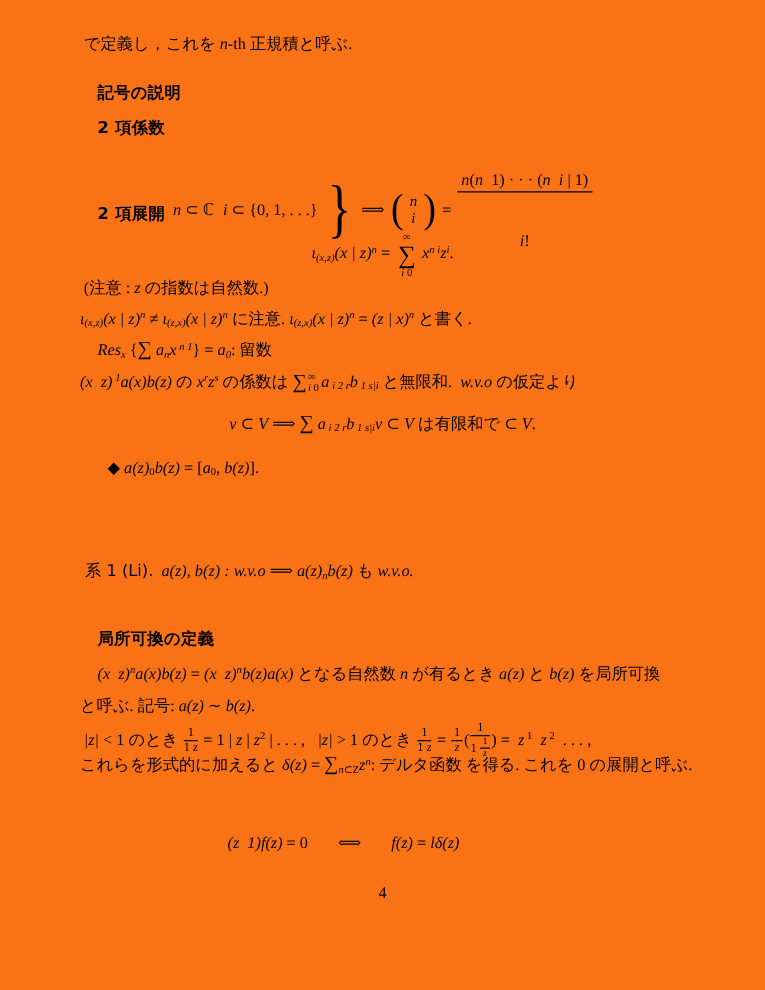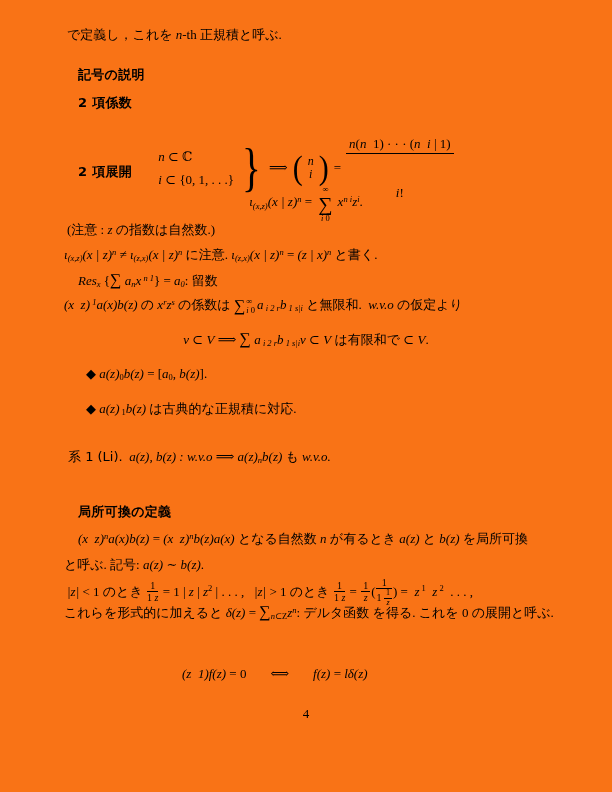--- a/index.html
+++ b/index.html
@@ -25,21 +25,21 @@
   .fden{display:block;}
   .frac .frac{font-size:8px;vertical-align:-0.45em;margin:0;}
   .bsum{display:inline-flex;flex-direction:column;align-items:center;vertical-align:middle;line-height:1;margin:0 3px;}
   .slim{font-size:8.5px;line-height:1;}
   .ssig{font-size:20px;line-height:1;}
   .tsum{display:inline-flex;align-items:center;vertical-align:middle;}
   .tcol{display:inline-flex;flex-direction:column;line-height:1;margin-left:1px;}
   .tlim{font-size:8.5px;line-height:1.1;}
   
   .brow{display:flex;justify-content:center;align-items:center;gap:5px;}
-  .conds{display:flex;flex-direction:column;gap:7px;white-space:pre;}
+  .conds{display:flex;flex-direction:row;gap:7px;white-space:pre;font-family:Liberation Serif, serif;}
   .brace{font-size:52px;font-weight:300;line-height:1;display:inline-block;transform:scaleX(.75);}
   .bparen{font-size:30px;font-weight:300;line-height:1;display:inline-block;transform:scaleY(1.1);}
   .bcol{display:inline-flex;flex-direction:column;align-items:center;line-height:1.15;font-size:12px;font-style:italic;}
   .dfrac{display:inline-block;text-align:center;line-height:1.2;vertical-align:middle;font-size:13px;}
   .dfrac .fnum{padding:0 3px 1px;}
 </style>
 </head>
 <body>
 
 <div class="page">
@@ -79,21 +79,20 @@
   <div class="line" style="top:247px;left:64px;"><span class="mi">ι</span><sub><span class="mi">(x,z)</span></sub><span class="mi">(x | z)</span><sup><span class="mi">n</span></sup><span class="up"> ≠ </span><span class="mi">ι</span><sub><span class="mi">(z,x)</span></sub><span class="mi">(x | z)</span><sup><span class="mi">n</span></sup><span class="up"> に注意. </span><span class="mi">ι</span><sub><span class="mi">(z,x)</span></sub><span class="mi">(x | z)</span><sup><span class="mi">n</span></sup><span class="up"> = </span><span class="mi">(z | x)</span><sup><span class="mi">n</span></sup><span class="up"> と書く.</span></div>
 
   <div class="line" style="top:272px;left:78px;"><span class="mi">Res</span><sub><span class="mi">x</span></sub><span class="up"> {</span><span class="sg">∑</span><span class="mi"> a</span><sub><span class="mi">n</span></sub><span class="mi">x</span><sup><span class="mi"> n 1</span></sup><span class="up">} = </span><span class="mi">a</span><sub><span class="mi">0</span></sub><span class="up">: 留数</span></div>
 
   <div class="line" style="top:297px;left:64px;"><span class="mi">(x  z)</span><sup><span class="mi"> 1</span></sup><span class="mi">a(x)b(z)</span><span class="up"> の </span><span class="mi">x</span><sup><span class="mi">r</span></sup><span class="mi">z</span><sup><span class="mi">s</span></sup><span class="up"> の係数は </span><span class="tsum"><span class="sg">∑</span><span class="tcol"><span class="tlim"><span class="up">∞</span></span><span class="tlim"><span class="mi">i</span><span class="up"> 0</span></span></span></span><span class="spx" style="width: 2px;"></span><span class="mi">a</span><sub><span class="mi"> i 2 r</span></sub><span class="mi">b</span><sub><span class="mi"> 1 s|i</span></sub><span class="up"> と無限和.  </span><span class="mi">w.v.o</span><span class="up"> の仮定より</span></div>
 
   <div class="line ctr" style="top:331px;"><span class="mi">v</span><span class="up"> ⊂ </span><span class="mi">V</span><span class="up"> ⟹ </span><span class="sg">∑</span><span class="mi"> a</span><sub><span class="mi"> i 2 r</span></sub><span class="mi">b</span><sub><span class="mi"> 1 s|i</span></sub><span class="mi">v</span><span class="up"> ⊂ </span><span class="mi">V</span><span class="up"> は有限和で ⊂ </span><span class="mi">V</span><span class="up">.</span></div>
 
   <div class="line" style="top:366px;left:86px;"><span class="up">◆ </span><span class="mi">a(z)</span><sub><span class="up">0</span></sub><span class="mi">b(z)</span><span class="up"> = [</span><span class="mi">a</span><sub><span class="up">0</span></sub><span class="up">, </span><span class="mi">b(z)</span><span class="up">].</span></div>
 
-  <div class="line" style="top:401px;left:86px;"><span class="up">◆ </span><span class="mi">a(z)</span><sub><span class="up"> 1</span></sub><span class="mi">b(z)</span><span class="up"> は古典的な正規積に対応.</span></div>
 
   <div class="line" style="top:449px;left:68px;"><span class="bd">系 1 (Li).</span><span class="up">  </span><span class="mi">a(z), b(z) : w.v.o</span><span class="up"> ⟹ </span><span class="mi">a(z)</span><sub><span class="mi">n</span></sub><span class="mi">b(z)</span><span class="up"> も </span><span class="mi">w.v.o.</span></div>
 
   <div class="line hd" style="top:504px;left:78px;">局所可換の定義</div>
 
   <div class="line" style="top:531px;left:78px;"><span class="mi">(x  z)</span><sup><span class="mi">n</span></sup><span class="mi">a(x)b(z)</span><span class="up"> = </span><span class="mi">(x  z)</span><sup><span class="mi">n</span></sup><span class="mi">b(z)a(x)</span><span class="up"> となる自然数 </span><span class="mi">n</span><span class="up"> が有るとき </span><span class="mi">a(z)</span><span class="up"> と </span><span class="mi">b(z)</span><span class="up"> を局所可換</span></div>
 
   <div class="line" style="top:557px;left:64px;"><span class="up">と呼ぶ. 記号: </span><span class="mi">a(z) ∼ b(z)</span><span class="up">.</span></div>
 
   <div class="line" style="top:577px;left:67px;"><span class="mi">|z|</span><span class="up"> &lt; 1 のとき </span><span class="frac"><span class="fnum"><span class="up">1</span></span><span class="fden"><span class="up">1 </span><span class="mi">z</span></span></span><span class="up"> = 1 | </span><span class="mi">z</span><span class="up"> | </span><span class="mi">z</span><sup><span class="up">2</span></sup><span class="up"> | . . . ,   </span><span class="mi">|z|</span><span class="up"> &gt; 1 のとき </span><span class="frac"><span class="fnum"><span class="up">1</span></span><span class="fden"><span class="up">1 </span><span class="mi">z</span></span></span><span class="up"> = </span><span class="frac"><span class="fnum"><span class="up">1</span></span><span class="fden"><span class="mi">z</span></span></span><span class="up">(</span><span class="frac"><span class="fnum"><span class="up">1</span></span><span class="fden"><span class="up">1 </span><span class="frac"><span class="fnum"><span class="up">1</span></span><span class="fden"><span class="mi">z</span></span></span></span></span><span class="up">) =  </span><span class="mi">z</span><sup><span class="up"> 1</span></sup><span class="up">  </span><span class="mi">z</span><sup><span class="up"> 2</span></sup><span class="up">  . . . ,</span></div>

